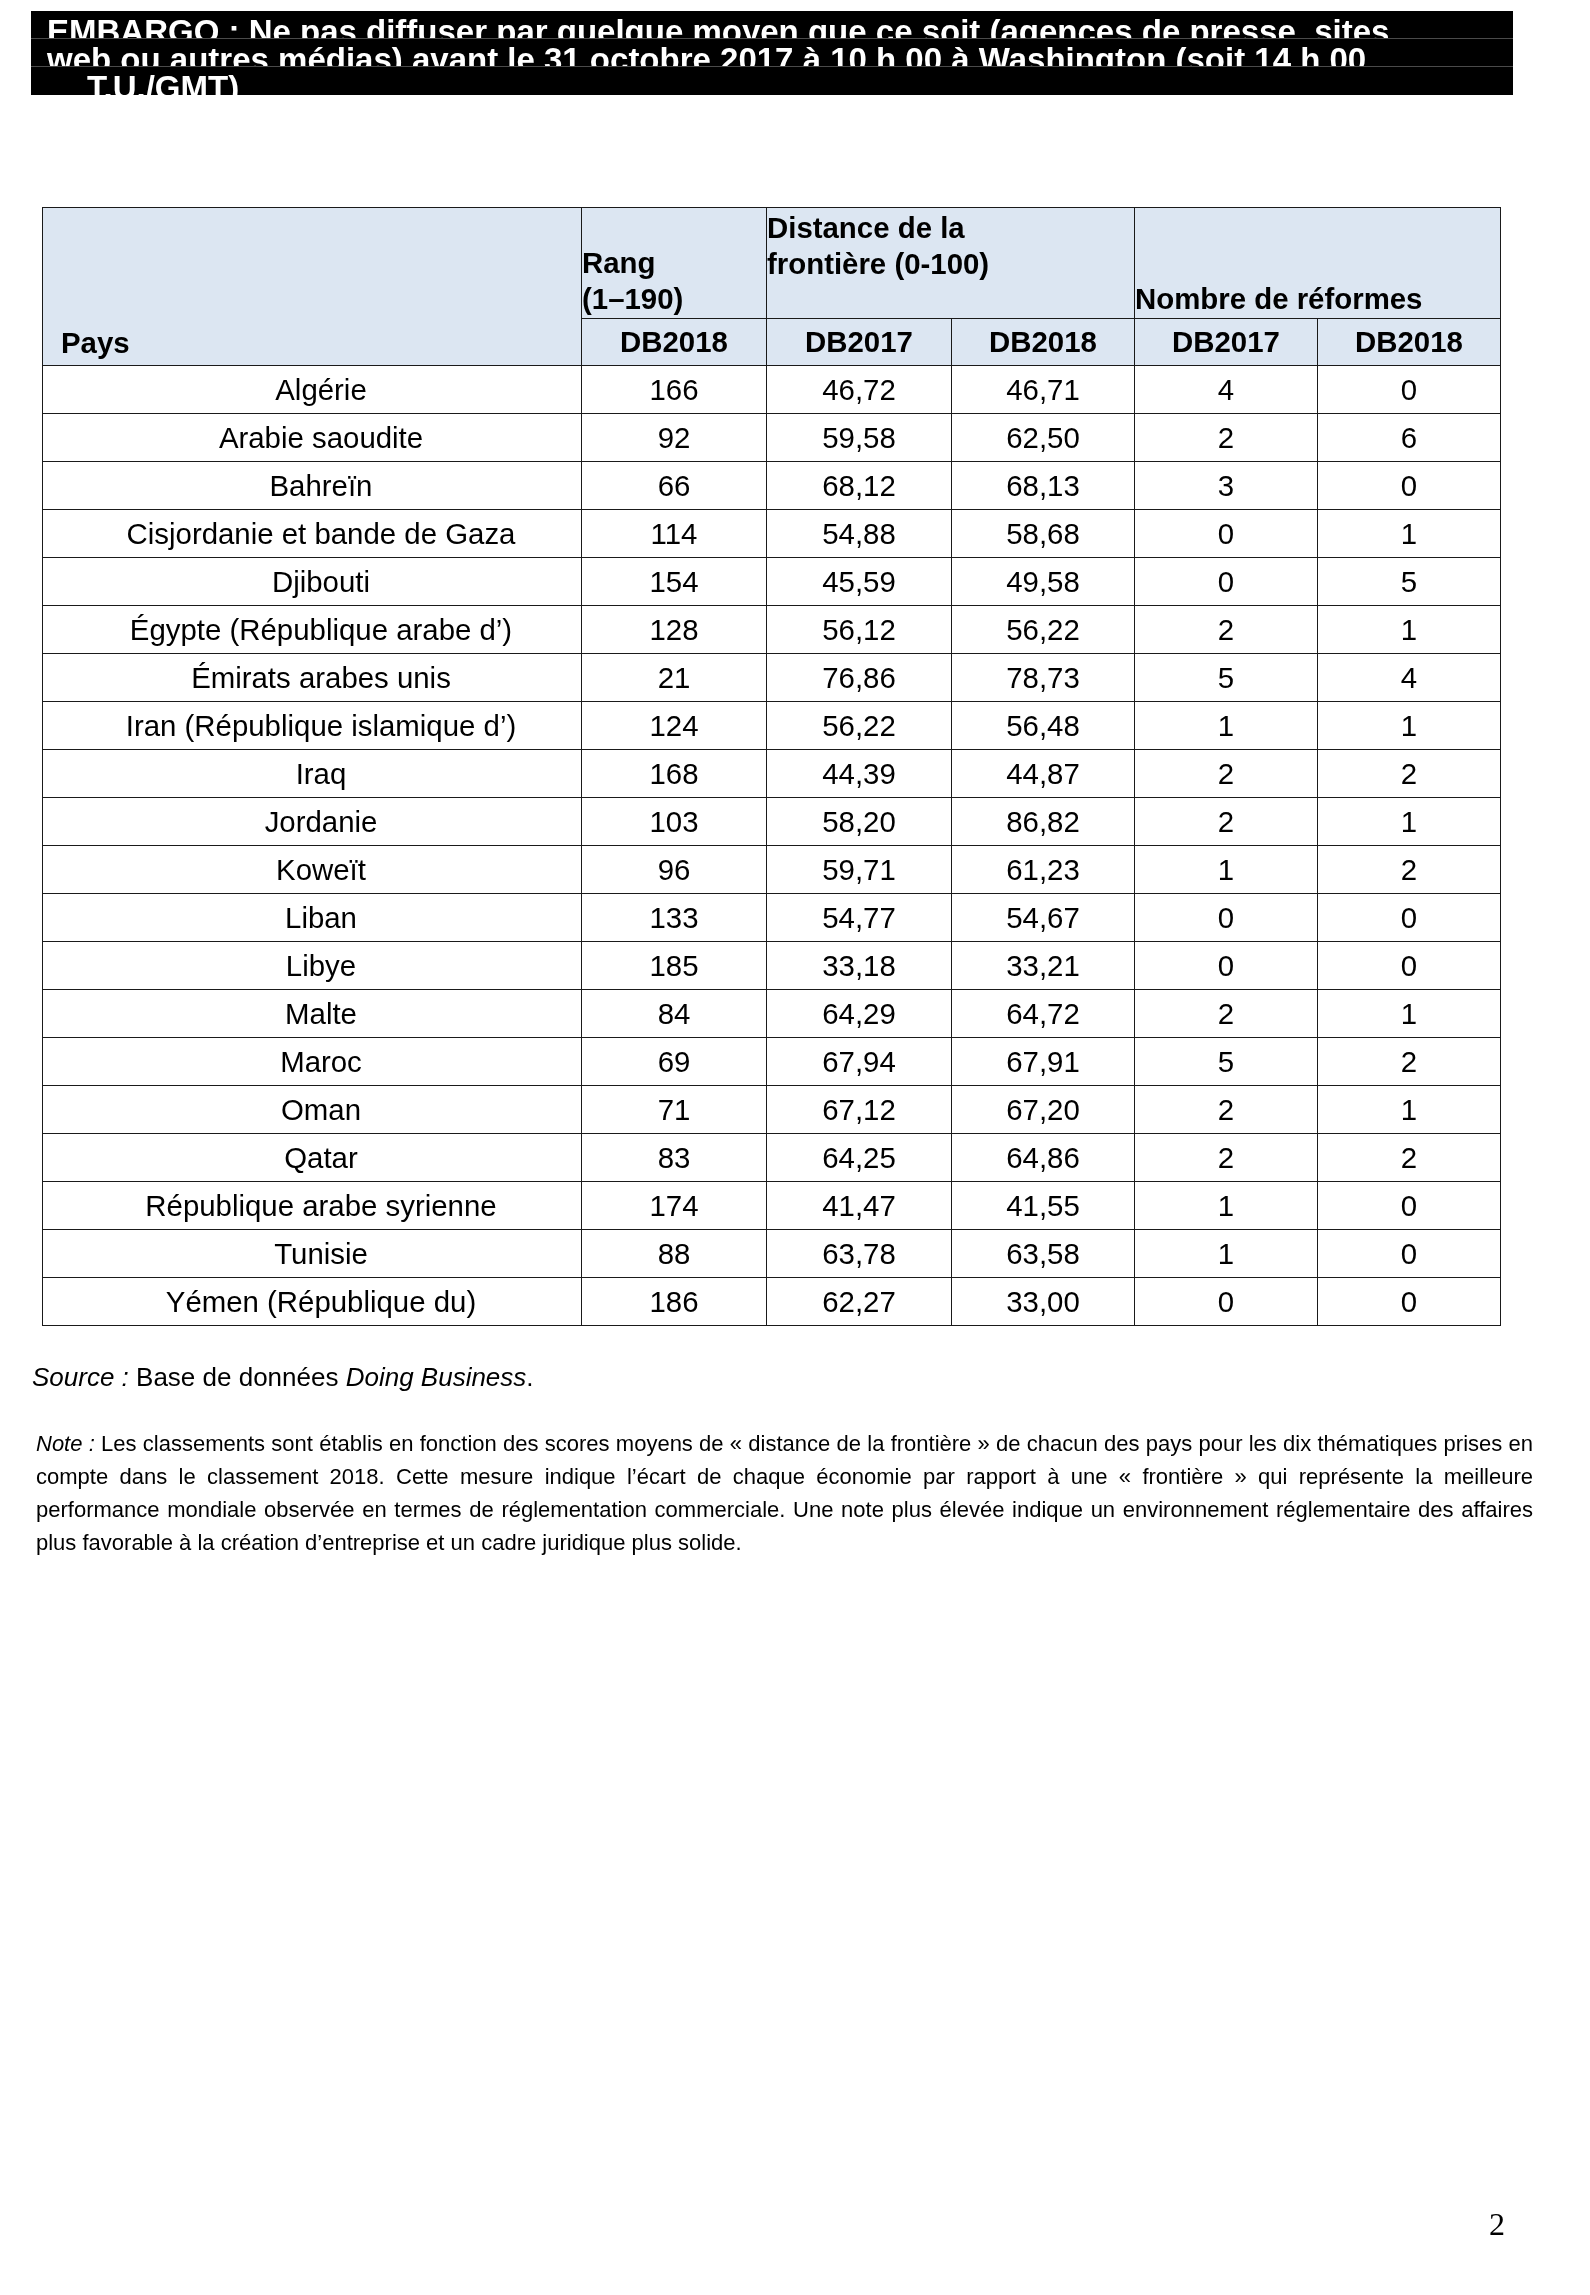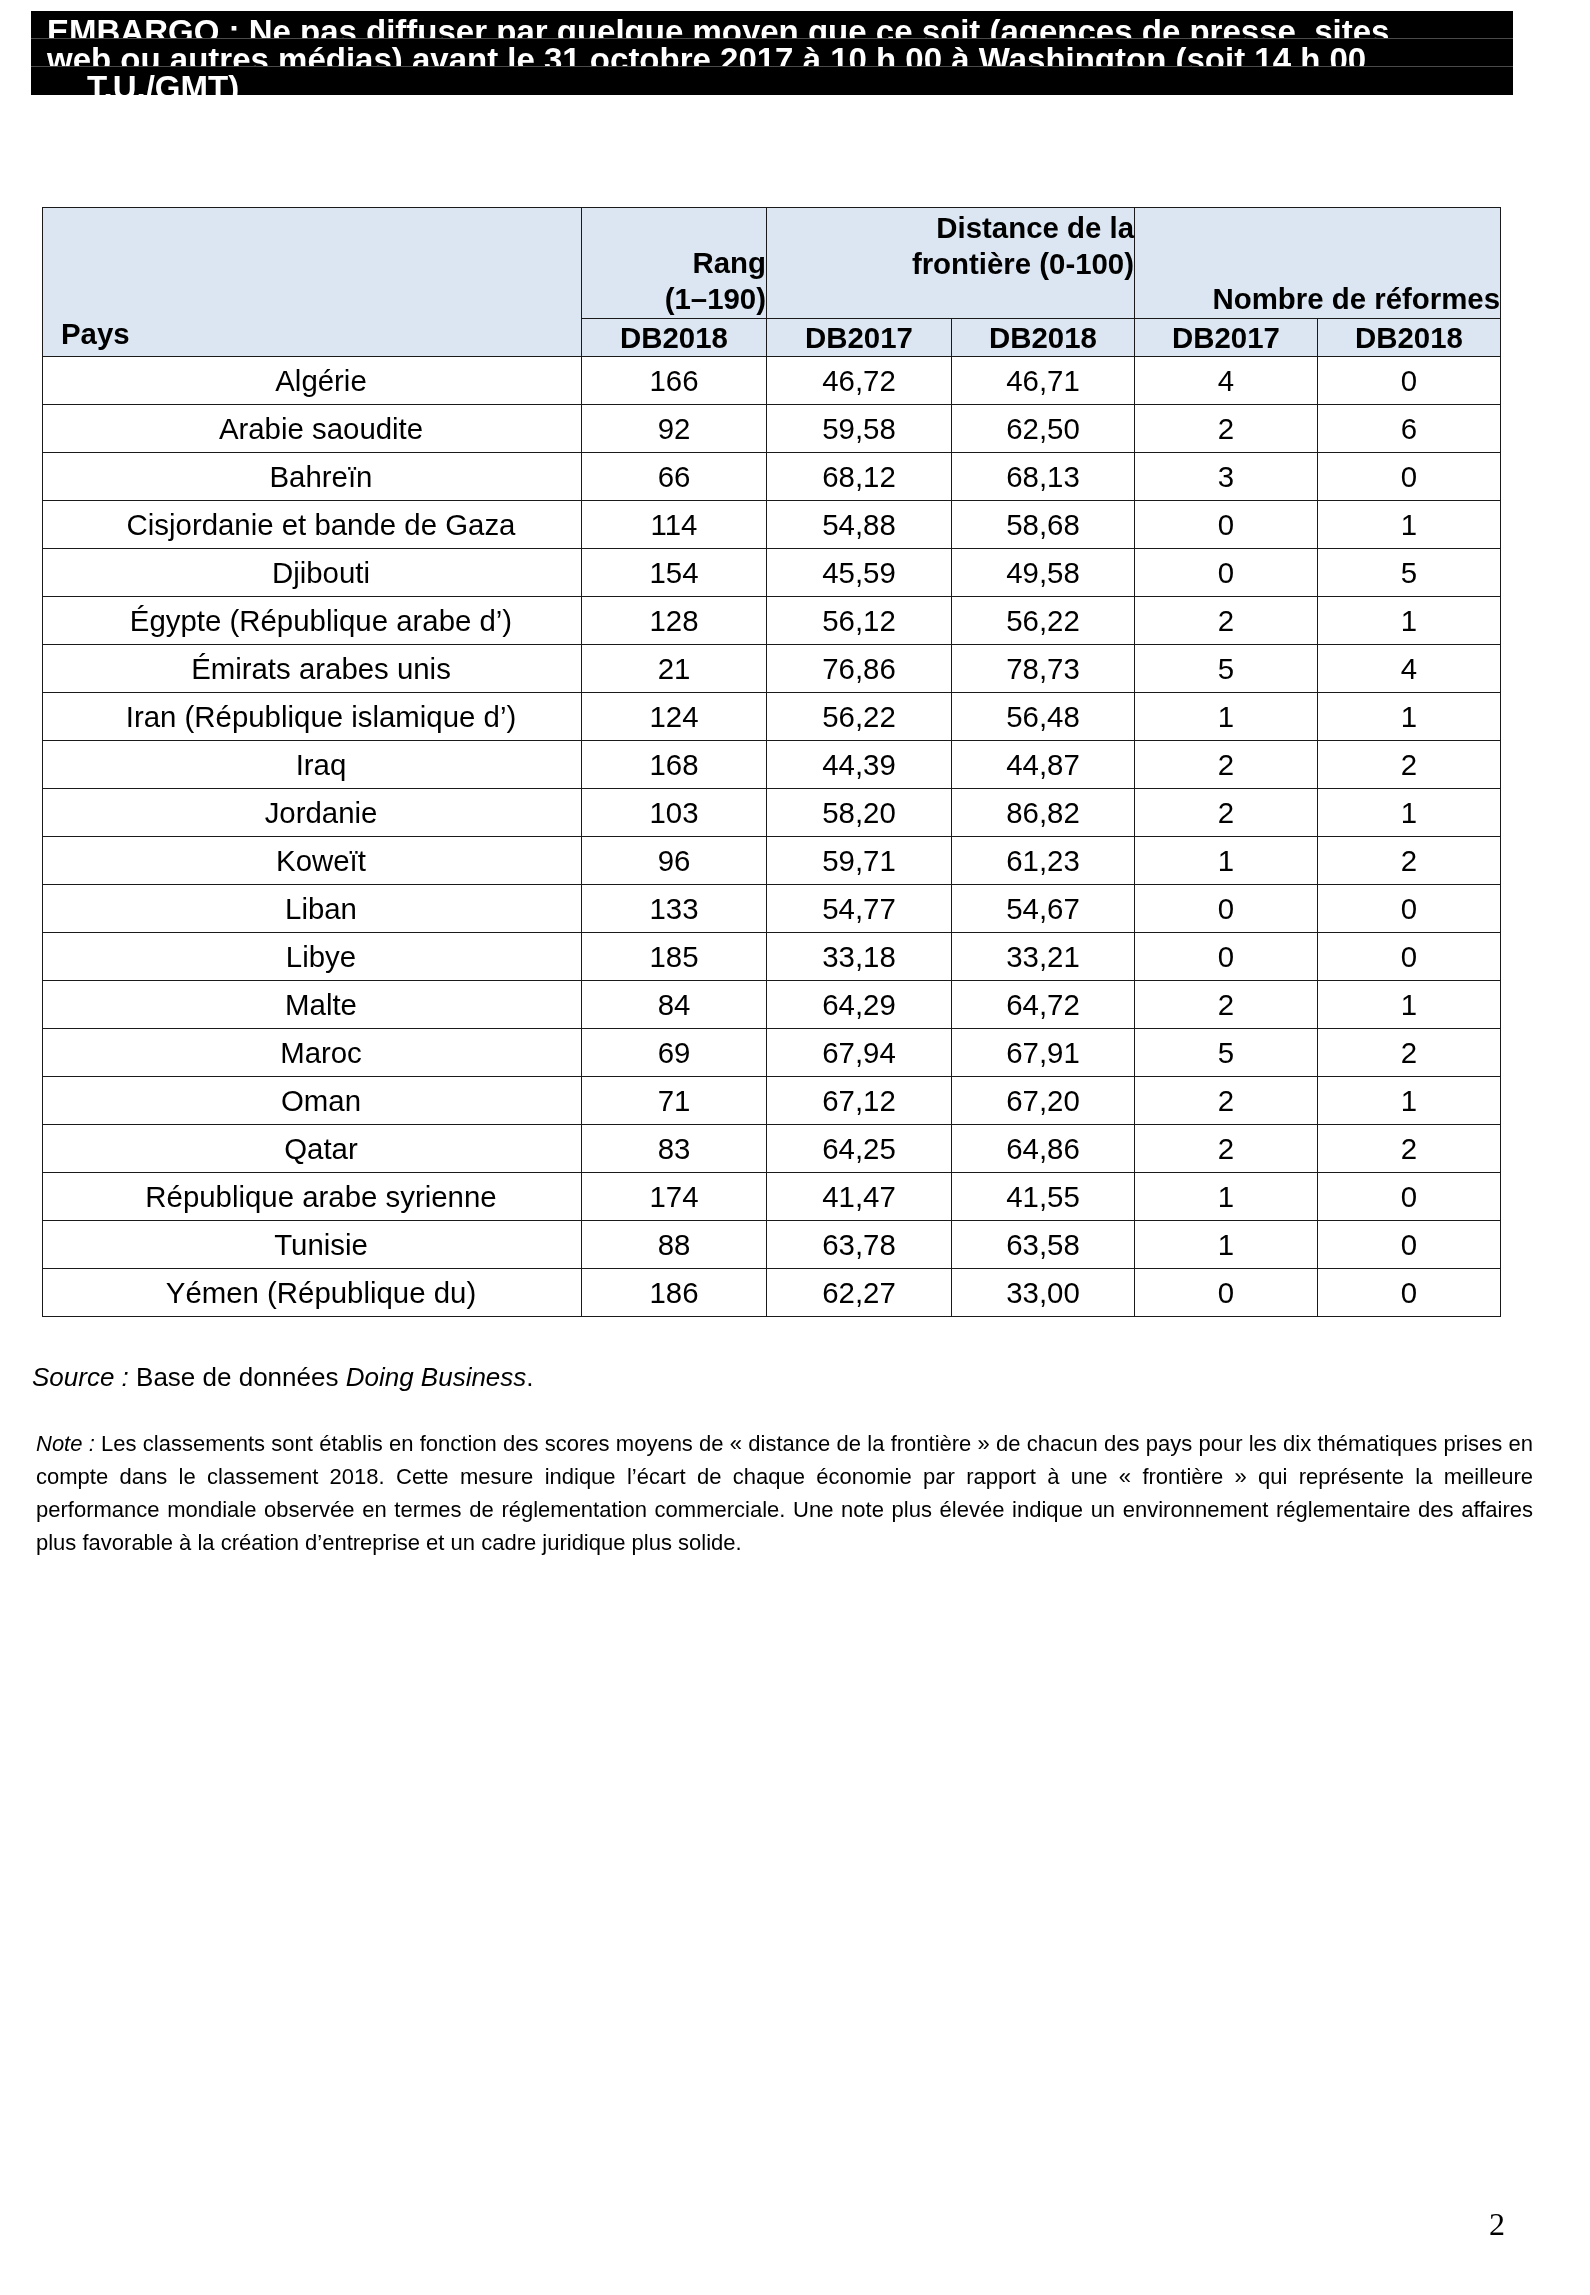--- a/index.html
+++ b/index.html
@@ -6,24 +6,24 @@
   body { width:1591px; height:2295px; position:relative; overflow:hidden; font-family:"Liberation Sans", sans-serif; color:#000; }
 
   .banner { position:absolute; left:31px; top:11.3px; width:1482px; background:#000; color:#fff; }
   .banner-line { height:28px; line-height:42px; font-size:33px; font-weight:bold; padding-left:16px; white-space:nowrap; overflow:hidden; border-bottom:0.8px solid #4a4a4a; box-sizing:border-box; }
   .banner-line:last-child { border-bottom:none;margin-left:40px; }
 
   table.data { position:absolute; left:42px; top:207px; border-collapse:collapse; table-layout:fixed; width:1458px; font-size:29.4px; }
   table.data td, table.data th { border:1.5px solid #1a1a1a; padding:0; box-sizing:border-box; }
   table.data th { background:#dce6f2; font-weight:bold; }
   .col-country { width:539px; }
-  .h1 { height:111px; vertical-align:bottom; text-align:right; line-height:36px; padding-bottom:1.5px !important; }
+  .h1 { height:111px; vertical-align:bottom; text-align:left; line-height:36px; padding-bottom:1.5px !important; }
   .h1.top { vertical-align:top; padding-top:1.5px !important; }
   .h-pays { text-align:left !important; padding-left:18px !important; vertical-align:bottom; padding-bottom:4.5px !important; }
-  .h2 { height:38px; text-align:center; vertical-align:middle; }
+  .h2 { height:47px; text-align:center; vertical-align:middle; }
   tbody td { height:48px; vertical-align:middle; }
   td.country { text-align:center; padding-left:18px !important; white-space:nowrap; }
   td.num { text-align:center; }
 
   .source { position:absolute; left:32px; top:1362px; font-size:26px; white-space:nowrap; }
   .note { position:absolute; left:36px; top:1427px; width:1497px; font-size:22px; line-height:33px; text-align:justify; }
   .pagenum { position:absolute; left:1489px; top:2206px; font-family:"Liberation Serif", serif; font-size:32px; }
   i { font-style:italic; }
 </style>
 </head>

